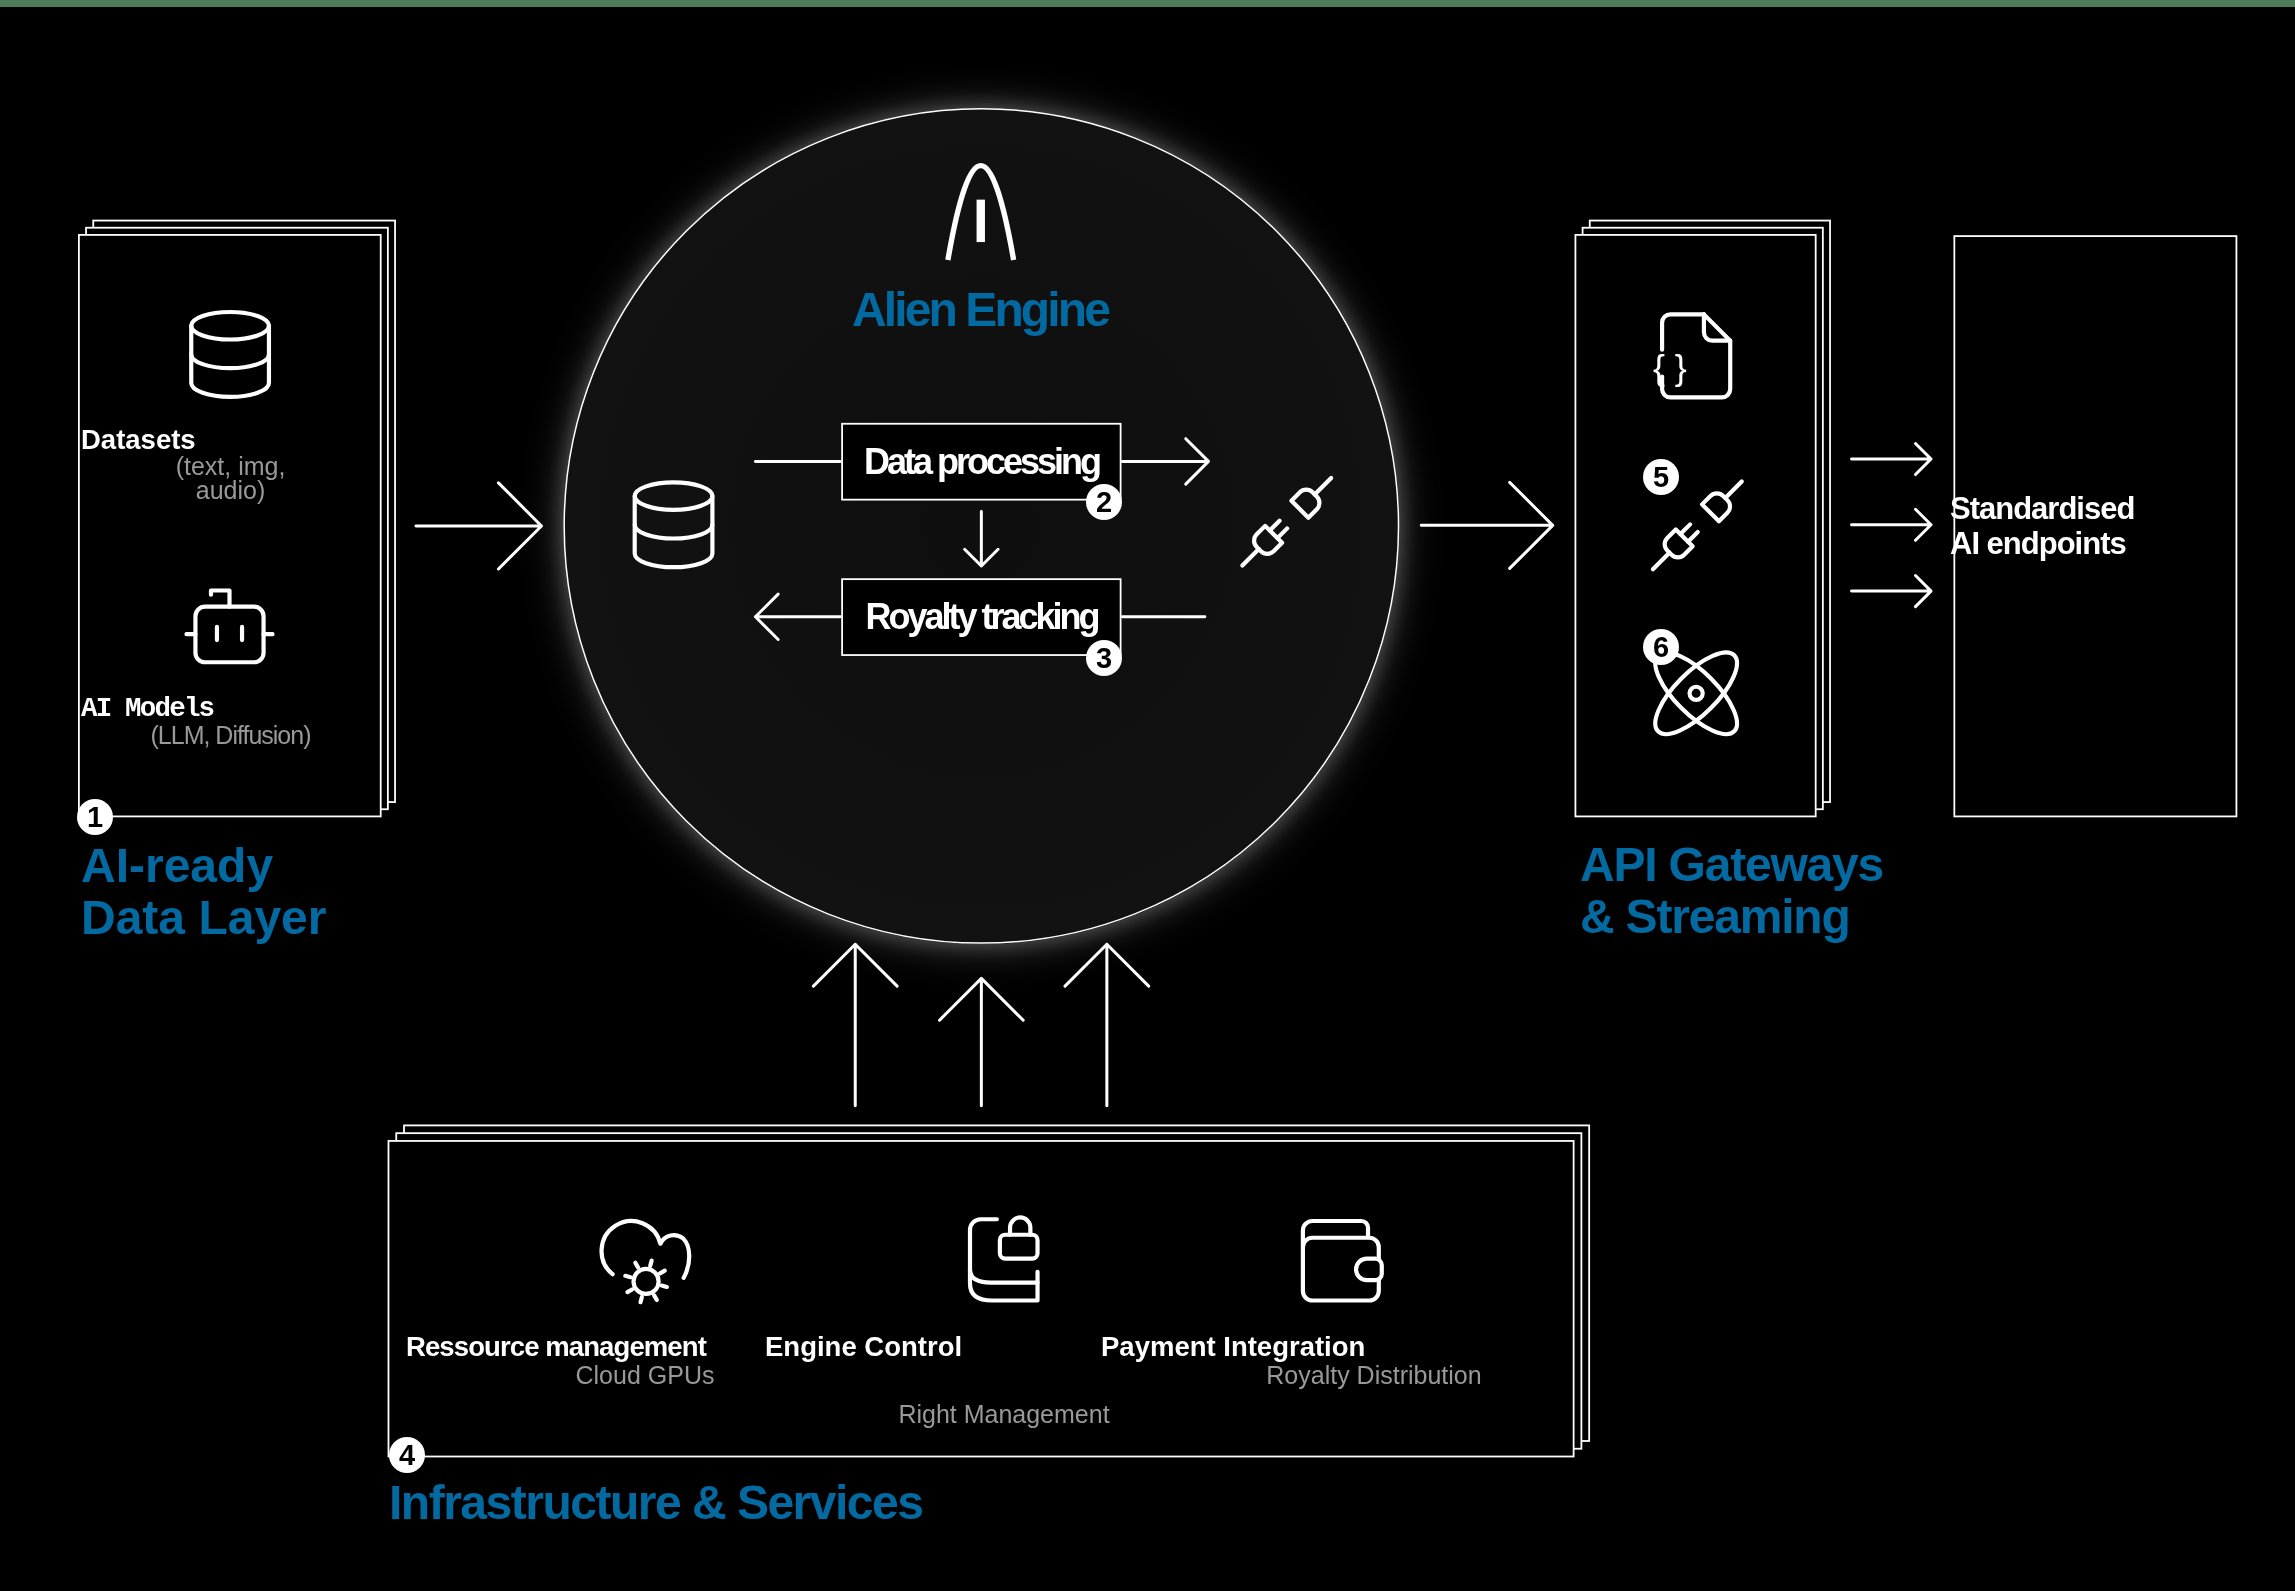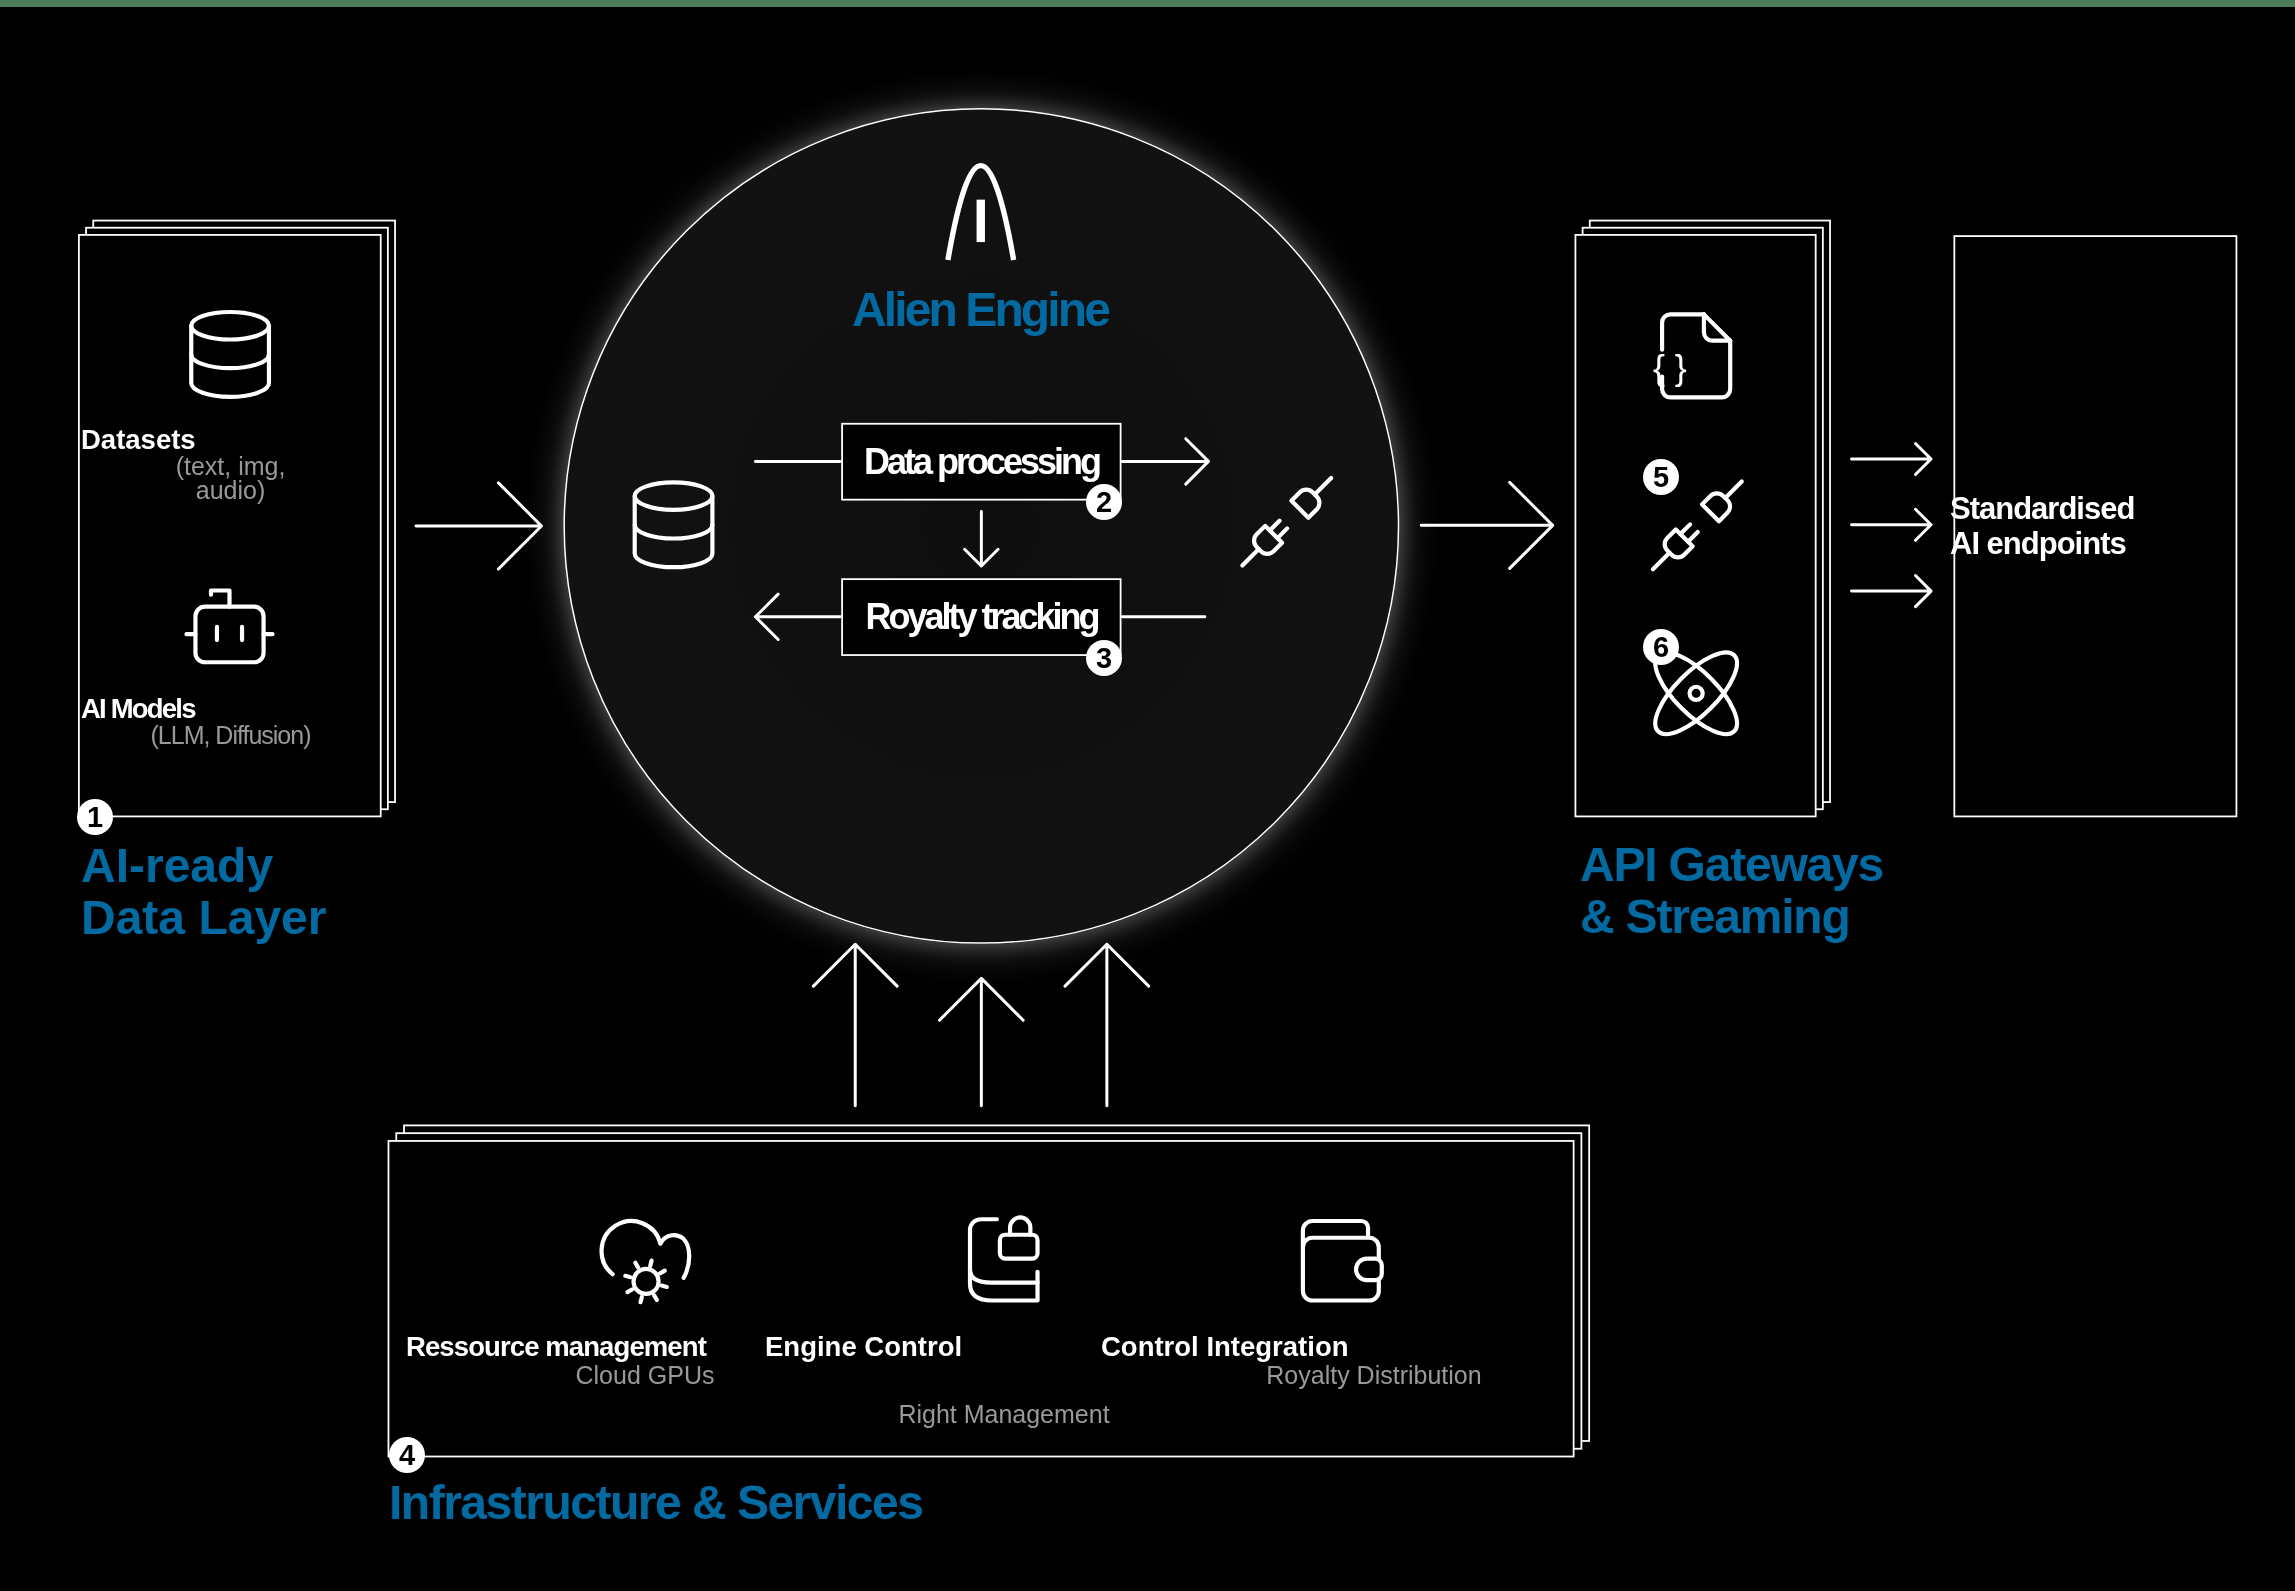--- a/index.html
+++ b/index.html
@@ -137,33 +137,33 @@
 
 <path d="M2180,2085 V2059 a16,16 0 0 1 16,-16 H2278 a11,11 0 0 1 11,11 V2070"></path>
 <rect x="2180" y="2071" width="127" height="105" rx="16"></rect>
 <path d="M2301,2106 H2287 a18,18 0 0 0 0,36 h14 a11,11 0 0 0 11,-11 v-14 a11,11 0 0 0 -11,-11 Z" fill="#000000"></path>
 </g>
 <text x="2794" y="636" font-size="60" text-anchor="middle" fill="#ffffff" font-family="Liberation Sans">{&nbsp;}</text>
 </svg>
 
 <div class="abs t-label" style="left:81px;top:426px;width:299px;">Datasets</div>
 <div class="abs t-sub" style="left:81px;top:454px;width:299px;">(text, img,<br>audio)</div>
-<div class="abs t-label" style="left:81px;top:695px;width:309px;letter-spacing:-1.8px;">AI Models</div>
+<div class="abs t-label" style="left:81px;top:695px;width:309px;letter-spacing:-1.8px;font-family:Liberation Mono, monospace;">AI Models</div>
 <div class="abs t-sub" style="left:81px;top:723px;width:299px;letter-spacing:-1px;">(LLM, Diffusion)</div>
 <div class="abs t-title" style="left:81px;top:840px;">AI-ready<br>Data Layer</div>
 <div class="abs t-title" style="left:741px;top:286px;width:478px;text-align:center;line-height:48px;letter-spacing:-2.9px;">Alien Engine</div>
 <div class="abs t-box" style="left:842px;top:424px;width:279px;line-height:76px;">Data processing</div>
 <div class="abs t-box" style="left:842px;top:579px;width:279px;line-height:76px;">Royalty tracking</div>
 <div class="abs t-title" style="left:1580px;top:839px;letter-spacing:-1.2px;">API Gateways<br>&amp; Streaming</div>
 <div class="abs t-label" style="left:1950px;top:491px;width:282px;font-size:31px;line-height:35px;letter-spacing:-1px;">Standardised<br>AI endpoints</div>
 <div class="abs t-label" style="left:406px;top:1333px;width:478px;letter-spacing:-0.9px;">Ressource management</div>
 <div class="abs t-sub" style="left:406px;top:1363px;width:478px;">Cloud GPUs</div>
 <div class="abs t-label" style="left:765px;top:1333px;width:478px;">Engine Control</div>
 <div class="abs t-sub" style="left:765px;top:1363px;width:478px;margin-top:39px;">Right Management</div>
-<div class="abs t-label" style="left:1101px;top:1333px;width:478px;">Control Integration</div>
+<div class="abs t-label" style="left:1101px;top:1333px;width:478px;">Payment Integration</div>
 <div class="abs t-sub" style="left:1151px;top:1363px;width:446px;">Royalty Distribution</div>
 <div class="abs t-title" style="left:389px;top:1477px;letter-spacing:-1.5px;">Infrastructure &amp; Services</div>
 <div class="abs badge" style="left:77px;top:799px;">1</div>
 <div class="abs badge" style="left:1086px;top:484px;">2</div>
 <div class="abs badge" style="left:1086px;top:640px;">3</div>
 <div class="abs badge" style="left:389px;top:1437px;">4</div>
 <div class="abs badge" style="left:1643px;top:459px;">5</div>
 <div class="abs badge" style="left:1643px;top:629px;">6</div>
 
 

